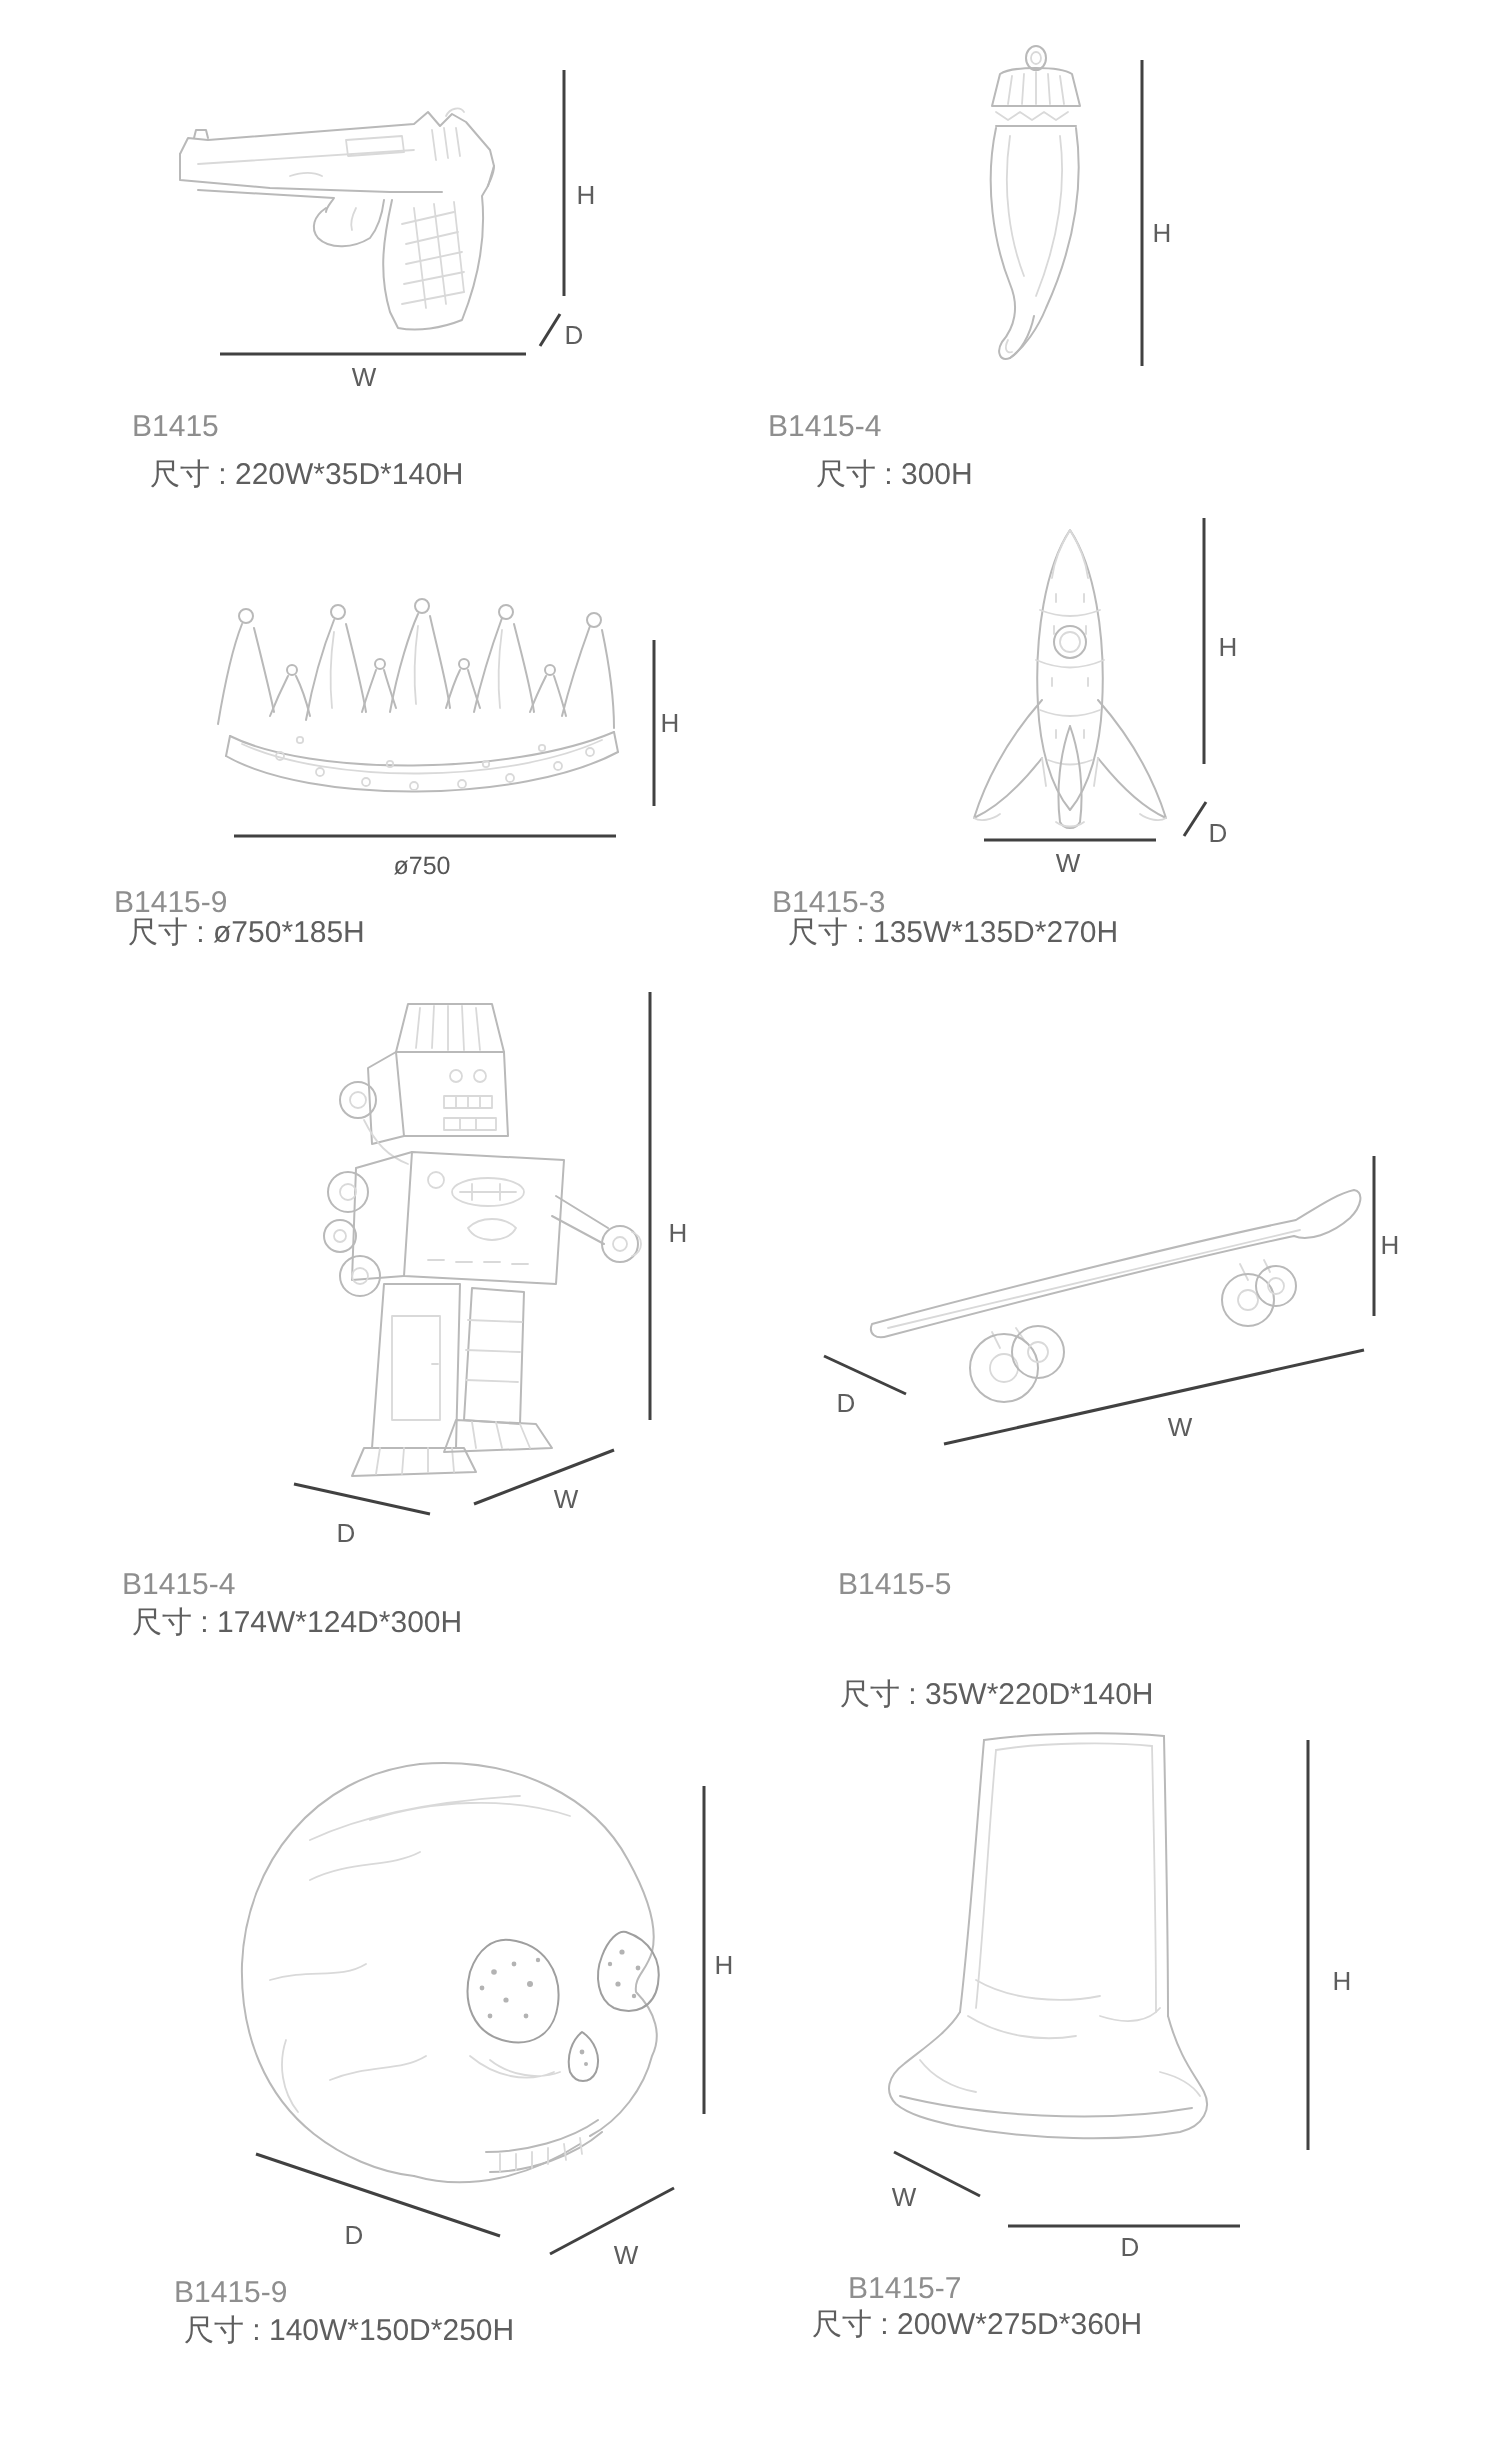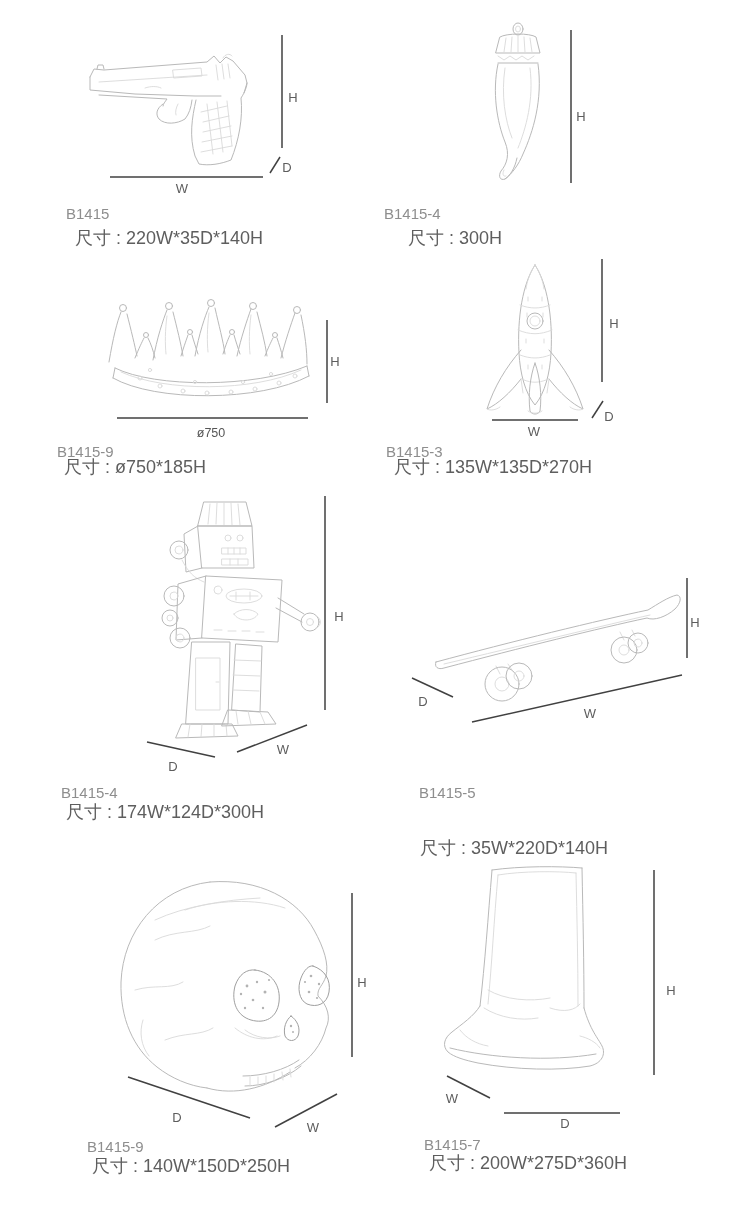--- a/index.html
+++ b/index.html
@@ -9,21 +9,21 @@
   svg{display:block;overflow:visible;}
   .sk{stroke:#b9b9b9;fill:none;stroke-width:1;stroke-linecap:round;stroke-linejoin:round;}
   .sk2{stroke:#d9d9d9;fill:none;stroke-width:.9;stroke-linecap:round;stroke-linejoin:round;}
   .sk3{stroke:#9f9f9f;fill:none;stroke-width:1;stroke-linecap:round;stroke-linejoin:round;}
   .dot{fill:#b3b3b3;stroke:none;}
   .dim{stroke:#414141;fill:none;stroke-width:1.5;}
   text.dimtext{font-family:"Liberation Sans","DejaVu Sans",sans-serif;font-size:13px;fill:#5d5d5d;text-anchor:middle;}
   text.dimsmall{font-family:"Liberation Sans","DejaVu Sans",sans-serif;font-size:12.5px;fill:#565656;text-anchor:middle;}
   .caption{position:absolute;width:300px;text-align:left;line-height:18px;}
   .code{color:#8e8e8e;font-size:15px;}
-  .size{color:#5e5e5e;font-size:18px;}
+  .size{color:#5e5e5e;font-size:15px;}
 </style>
 </head>
 <body>
 
 <figure class="cell" style="left:75px;top:20px;margin:0">
   <svg width="240" height="185" viewBox="0 0 240 185">
     <g>
       <path class="sk" d="M15 57 L19 49 L29 50 L132 42 L139 36 L145 43 L151 37 L158 41 L164 48 L170 55 L172 63 L169 73"></path>
       <path class="sk" d="M15 57 L15 70 L60 74 L120 76 L146 76"></path>
       <path class="sk" d="M24 75 L92 79 C90 82 88 84 88 86"></path>
@@ -309,13 +309,13 @@
       <path class="dim" d="M224 12 L224 217"></path>
       <path class="dim" d="M17 218 L60 240"></path>
       <path class="dim" d="M74 255 L190 255"></path>
       <text class="dimtext" x="241" y="137">H</text>
       <text class="dimtext" x="22" y="245">W</text>
       <text class="dimtext" x="135" y="270">D</text>
     </g>
   </svg>
 </figure>
 <div class="caption code" style="left:424px;top:1136px">B1415-7</div>
-<div class="caption size" style="left:429px;top:1154px">尺寸 : 200W*275D*360H</div>
+<div class="caption size" style="left:406px;top:1154px">尺寸 : 200W*275D*360H</div>
 
 </body></html>

